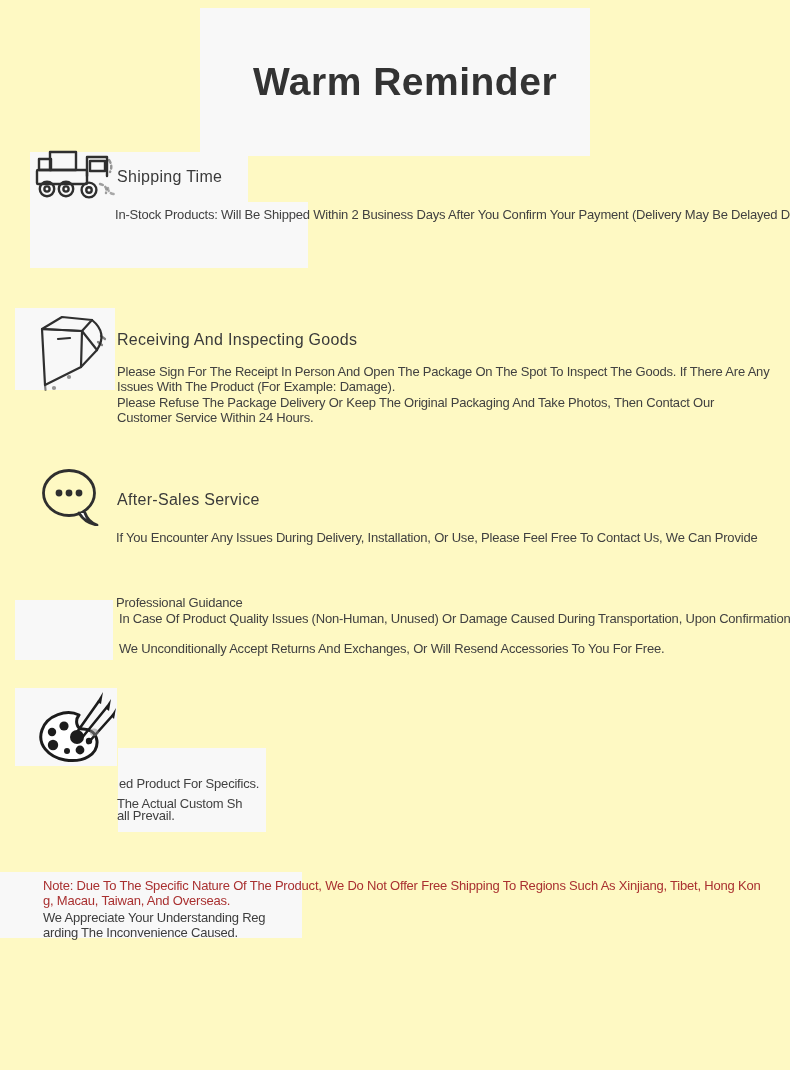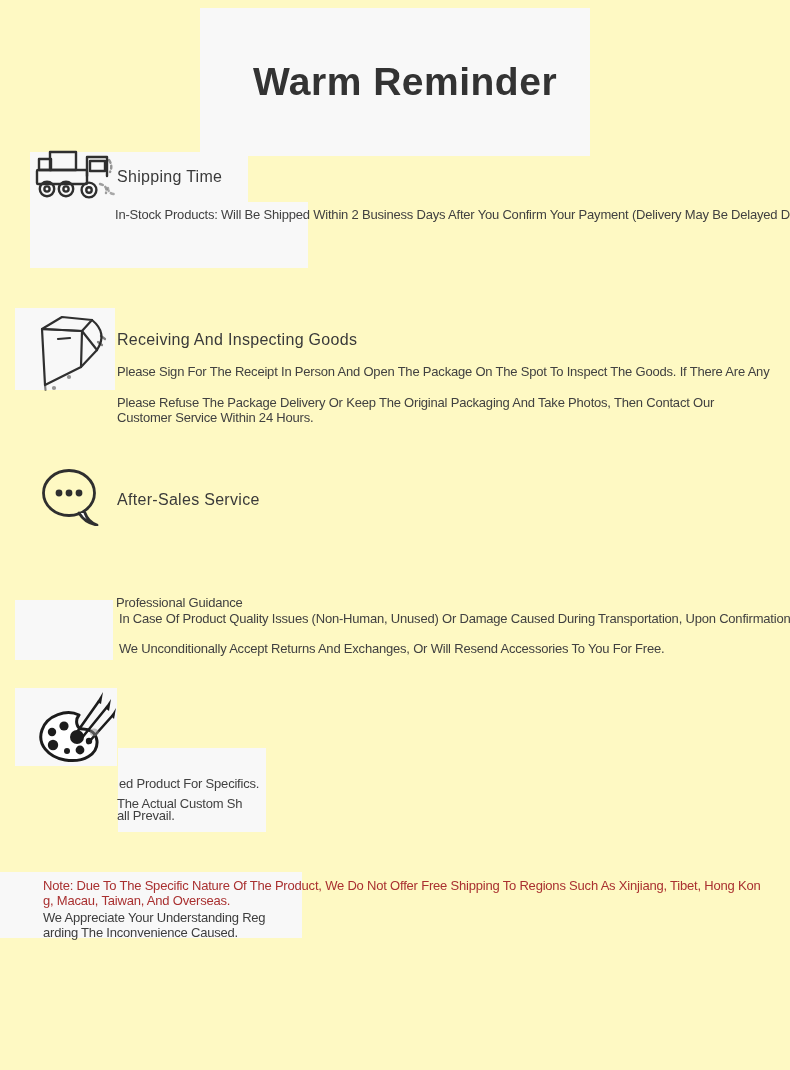--- a/index.html
+++ b/index.html
@@ -73,35 +73,37 @@
         <path d="M20 31 L32 30"></path>
         <path d="M63 28 l4 3 M60 34 l4 3" opacity=".6"></path>
         <path d="M7 77 L7.5 82" opacity=".6"></path>
         <circle cx="31" cy="69" r="1" opacity=".5"></circle>
         <circle cx="16" cy="80" r="1" opacity=".5"></circle>
       </g>
     </svg>
   </span>
   <div class="sec-heading" style="left:117px;top:331px;">Receiving And Inspecting Goods</div>
   <div class="bodyline" style="left:117px;top:364px;">Please Sign For The Receipt In Person And Open The Package On The Spot To Inspect The Goods. If There Are Any</div>
+  <div class="bodyline" style="left:117px;top:379px;">Issues With The Product (For Example: Damage).</div>
   <div class="bodyline" style="left:117px;top:395px;">Please Refuse The Package Delivery Or Keep The Original Packaging And Take Photos, Then Contact Our</div>
   <div class="bodyline" style="left:117px;top:410px;">Customer Service Within 24 Hours.</div>
 
   <span class="icon" style="left:40px;top:468px;">
     <svg width="64" height="58" viewBox="0 0 64 58" xmlns="http://www.w3.org/2000/svg">
       <g stroke="#2f2f2f" fill="none" stroke-width="2.8" stroke-linecap="round" stroke-linejoin="round">
         <ellipse cx="29" cy="25" rx="25.5" ry="22.5"></ellipse>
         <path d="M39 45 Q45 55 57 57 Q48 54 45 45" fill="#ffffff"></path>
       </g>
       <circle cx="19" cy="25" r="3.4" fill="#2f2f2f"></circle>
       <circle cx="29" cy="25" r="3.4" fill="#2f2f2f"></circle>
       <circle cx="39" cy="25" r="3.4" fill="#2f2f2f"></circle>
     </svg>
   </span>
   <div class="sec-heading" style="left:117px;top:491px;">After-Sales Service</div>
+  <div class="bodyline" style="left:116px;top:530px;">If You Encounter Any Issues During Delivery, Installation, Or Use, Please Feel Free To Contact Us, We Can Provide</div>
   <div class="bodyline" style="left:116px;top:563px;margin-top:32px;">Professional Guidance</div>
   <div class="bodyline" style="left:119px;top:611px;">In Case Of Product Quality Issues (Non-Human, Unused) Or Damage Caused During Transportation, Upon Confirmation</div>
   <div class="bodyline" style="left:119px;top:641px;">We Unconditionally Accept Returns And Exchanges, Or Will Resend Accessories To You For Free.</div>
 
   <span class="icon" style="left:39px;top:689px;">
     <svg width="78" height="80" viewBox="0 0 78 80" xmlns="http://www.w3.org/2000/svg">
       <g stroke="#1c1c1c" stroke-linecap="round" stroke-linejoin="round">
         <path d="M40 26 C28 20 8 26 3 41 C-2 55 9 68 26 71 C45 74 59 65 58 52 C57 43 50 40 44 40 C37 40 36 31 40 26 Z" fill="#ffffff" stroke-width="3"></path>
         <path d="M36 46 L60 12" stroke-width="2.6" fill="none"></path>
         <path d="M42 50 L68 18" stroke-width="2.6" fill="none"></path>

